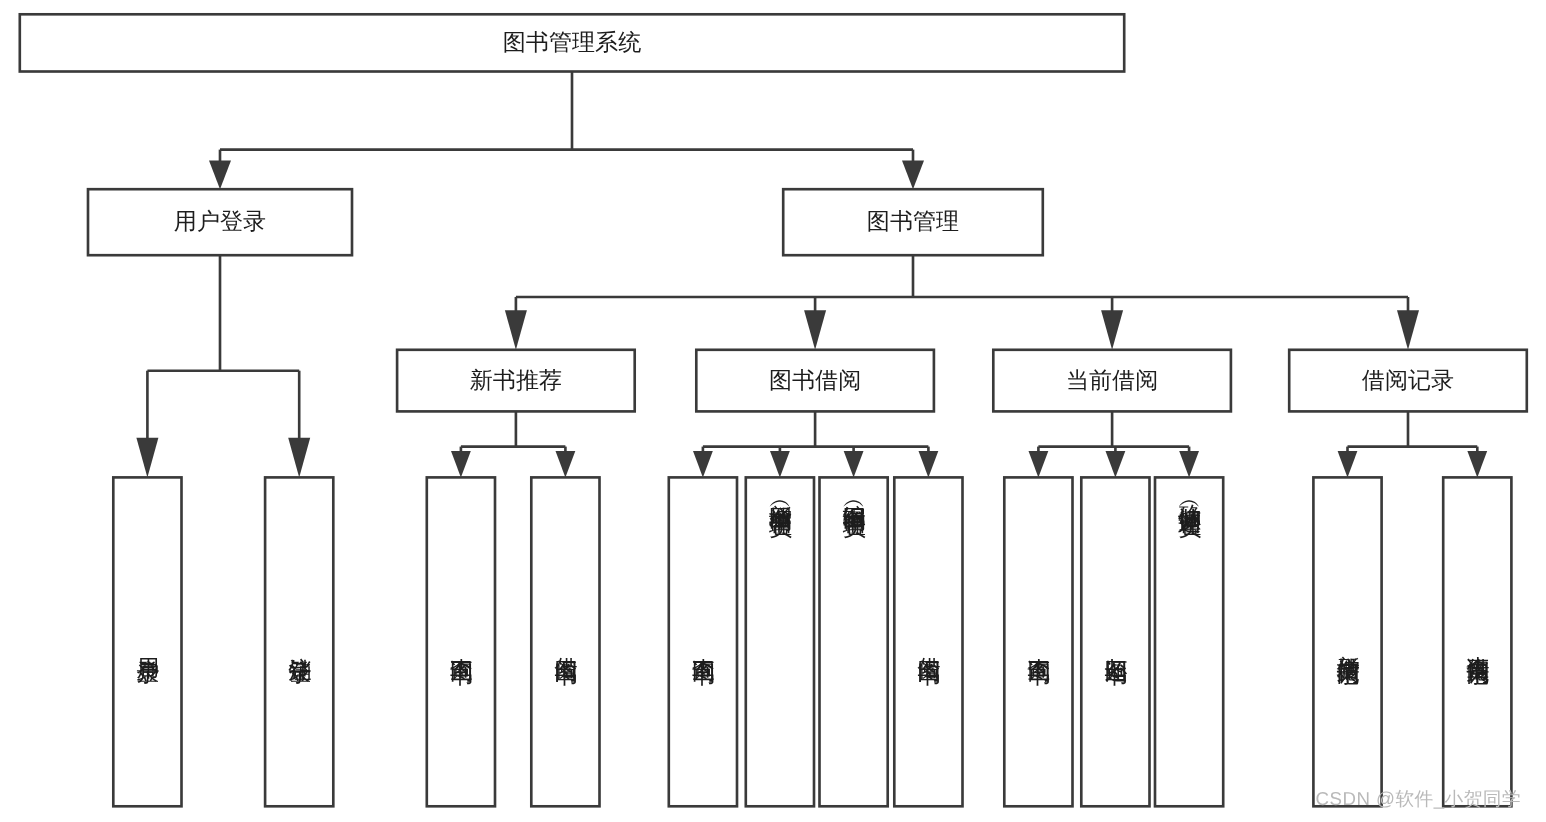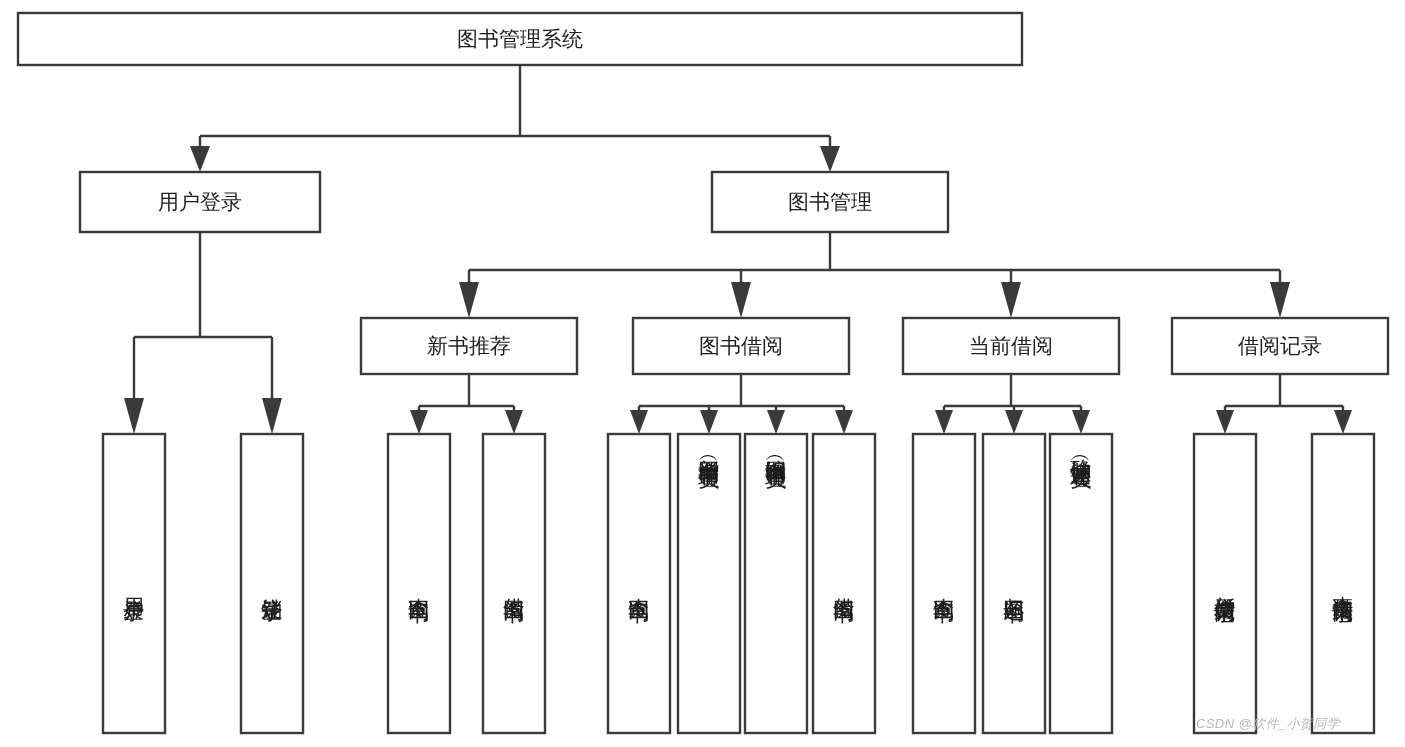--- a/index.html
+++ b/index.html
@@ -57,25 +57,24 @@
     line-height: 1.02;
     color: #1d1d1d;
     letter-spacing: 1.5px;
     text-align: center;
     white-space: nowrap;
     pointer-events: none;
   }
   .watermark {
     position: absolute;
     font-family: "Liberation Sans", "DejaVu Sans", sans-serif;
-    font-size: 13px;
+    font-size: 17px;
     color: #b9b9b9;
     white-space: nowrap;
     letter-spacing: 0.4px;
-    font-style: italic;
   }
 </style>
 </head>
 <body>
 
 <div id="diagram-root">
 
   <svg class="canvas" viewBox="0 0 1405 747">
 
     <g>

